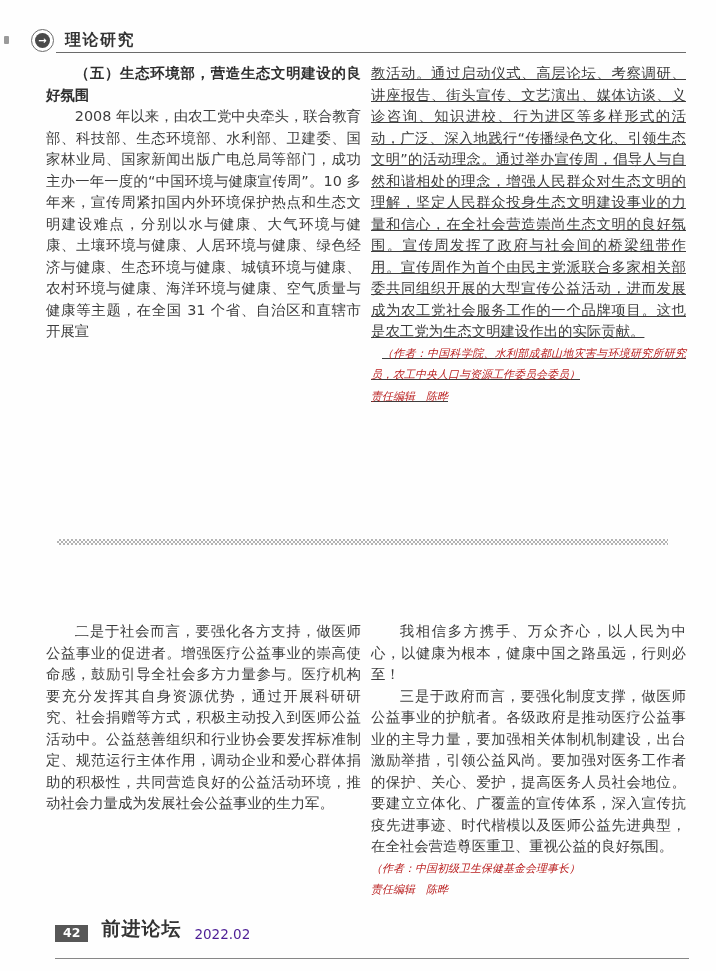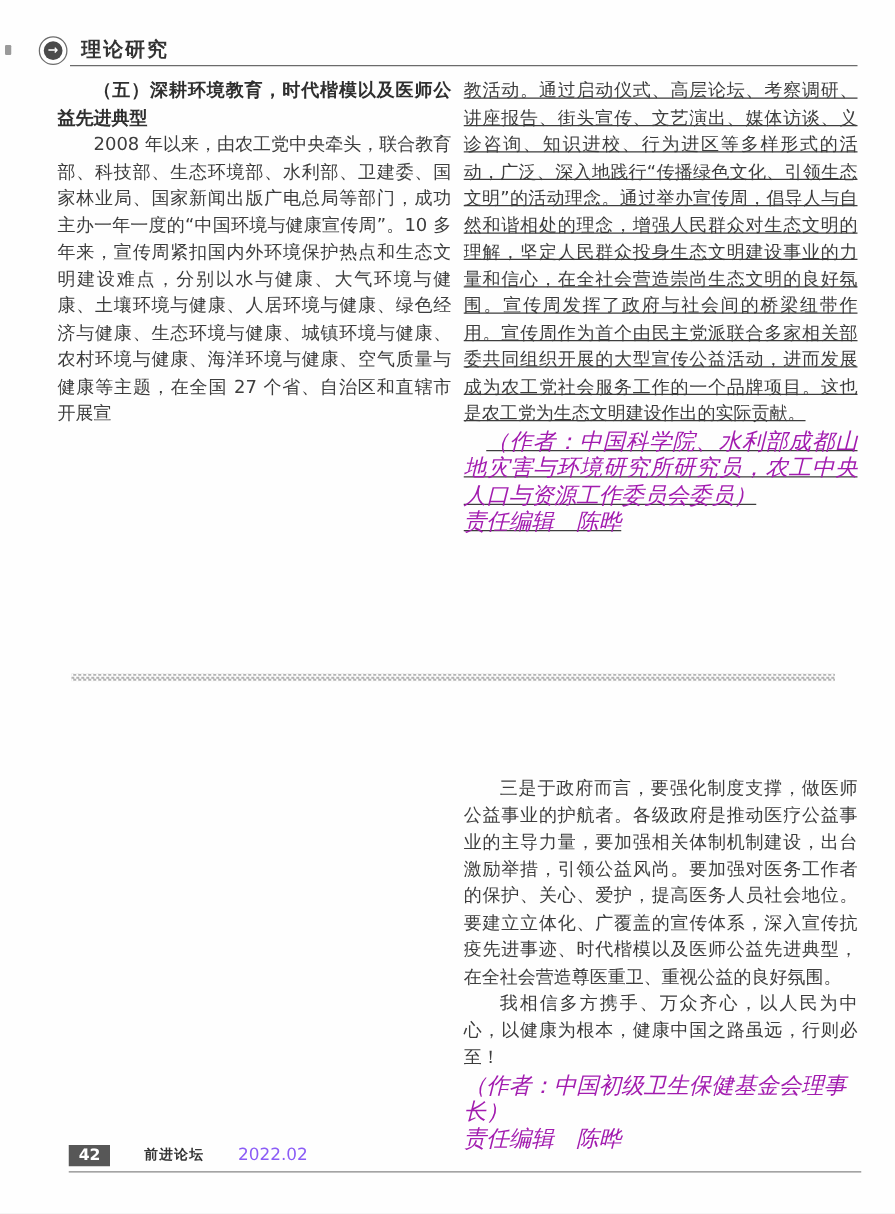--- a/index.html
+++ b/index.html
@@ -34,21 +34,21 @@
     text-align: justify; text-justify: inter-character;
     color: #3d3d3d;
   }
   .col p { margin: 0; }
   .indent { text-indent: 2em; }
   .indent1 { text-indent: 1em; }
   .hang { text-indent: -0.85em; margin-left: 0 !important; }
   .bold { font-weight: bold; color: #2f2f2f; }
   .kaiti {
     font-family: "DejaVu Serif", "Liberation Serif", serif;
-    font-style: italic; font-size: 18px; color: #a21caf;
+    font-style: italic; font-size: 11px; color: #b91c1c;
   }
   .editor-line { padding-right: 26px; }
   .center { text-align: left; text-indent: 0; }
 
   .col-tl { left: 46px; top: 63px; }
   .col-tr { left: 371px; top: 63px; text-decoration: underline; }
   .col-bl { left: 46px; top: 621px; }
   .col-br { left: 371px; top: 621px; }
   .mt-editor-top { margin-top: 28px; }
   .mt-editor-bottom { margin-top: 13px; }
@@ -56,64 +56,65 @@
   
   .divider {
     position: absolute; left: 57px; top: 539px; width: 611px; height: 6px;
     background: repeating-conic-gradient(#b3b3b3 0% 25%, rgba(255,255,255,0) 0% 50%);
     background-size: 4px 4px;
   }
 
   
   .footer {
     position: absolute; left: 55px; top: 916px; width: 634px;
-    display: flex; align-items: flex-start; gap: 27px;
-    border-bottom: 1.6px solid #878787; padding-bottom: 4px;
+    display: flex; align-items: flex-end; gap: 13px;
+    border-bottom: 1.6px solid #878787; padding-bottom: 16px;
   }
   .page-badge {
     background: #575757; color: #ffffff; font-weight: bold; font-size: 12.5px;
     padding: 1px 8px 2px 8px; line-height: 14px;
   }
-  .journal-name { font-weight: bold; font-size: 11px; color: #333; letter-spacing: 1px; }
-  .journal-issue { font-size: 13.5px; color: #8b5cf6; }
+  .journal-name { font-weight: bold; font-size: 19px; color: #333; letter-spacing: 1px; }
+  .journal-issue { font-size: 13.5px; color: #4c1d95; }
 </style>
 </head>
 <body>
 
 <div class="page">
 
   <div class="edge-artifact"></div>
 
   <div class="header">
     <span class="hicon">
       <span class="hicon-inner">→</span>
     </span>
     <span class="htitle">理论研究</span>
   </div>
   <div class="hrule"></div>
 
   <div class="col col-tl">
-    <p class="indent bold">（五）深耕环境教育，时代楷模以及医师公益先进典型</p>
-    <p class="indent">2008 年以来，由农工党中央牵头，联合教育部、科技部、生态环境部、水利部、卫建委、国家林业局、国家新闻出版广电总局等部门，成功主办一年一度的“中国环境与健康宣传周”。10 多年来，宣传周紧扣国内外环境保护热点和生态文明建设难点，分别以水与健康、大气环境与健康、土壤环境与健康、人居环境与健康、绿色经济与健康、生态环境与健康、城镇环境与健康、农村环境与健康、海洋环境与健康、空气质量与健康等主题，在全国 27 个省、自治区和直辖市开展宣</p>
+    <p class="indent bold">（五）生态环境部，营造生态文明建设的良好氛围</p>
+    <p class="indent">2008 年以来，由农工党中央牵头，联合教育部、科技部、生态环境部、水利部、卫建委、国家林业局、国家新闻出版广电总局等部门，成功主办一年一度的“中国环境与健康宣传周”。10 多年来，宣传周紧扣国内外环境保护热点和生态文明建设难点，分别以水与健康、大气环境与健康、土壤环境与健康、人居环境与健康、绿色经济与健康、生态环境与健康、城镇环境与健康、农村环境与健康、海洋环境与健康、空气质量与健康等主题，在全国 31 个省、自治区和直辖市开展宣</p>
   </div>
 
   <div class="col col-tr">
     <p>教活动。通过启动仪式、高层论坛、考察调研、讲座报告、街头宣传、文艺演出、媒体访谈、义诊咨询、知识进校、行为进区等多样形式的活动，广泛、深入地践行“传播绿色文化、引领生态文明”的活动理念。通过举办宣传周，倡导人与自然和谐相处的理念，增强人民群众对生态文明的理解，坚定人民群众投身生态文明建设事业的力量和信心，在全社会营造崇尚生态文明的良好氛围。宣传周发挥了政府与社会间的桥梁纽带作用。宣传周作为首个由民主党派联合多家相关部委共同组织开展的大型宣传公益活动，进而发展成为农工党社会服务工作的一个品牌项目。这也是农工党为生态文明建设作出的实际贡献。</p>
     <p class="indent1 kaiti">（作者：中国科学院、水利部成都山地灾害与环境研究所研究员，农工中央人口与资源工作委员会委员）</p>
     <p class="editor-line kaiti mt-editor-top">责任编辑　陈晔</p>
   </div>
 
   <div class="divider"></div>
 
   <div class="col col-bl">
+    <p class="indent">二是于社会而言，要强化各方支持，做医师公益事业的促进者。增强医疗公益事业的崇高使命感，鼓励引导全社会多方力量参与。医疗机构要充分发挥其自身资源优势，通过开展科研研究、社会捐赠等方式，积极主动投入到医师公益活动中。公益慈善组织和行业协会要发挥标准制定、规范运行主体作用，调动企业和爱心群体捐助的积极性，共同营造良好的公益活动环境，推动社会力量成为发展社会公益事业的生力军。</p>
   </div>
 
   <div class="col col-br">
+    <p class="indent">我相信多方携手、万众齐心，以人民为中心，以健康为根本，健康中国之路虽远，行则必至！</p>
     <p class="indent">三是于政府而言，要强化制度支撑，做医师公益事业的护航者。各级政府是推动医疗公益事业的主导力量，要加强相关体制机制建设，出台激励举措，引领公益风尚。要加强对医务工作者的保护、关心、爱护，提高医务人员社会地位。要建立立体化、广覆盖的宣传体系，深入宣传抗疫先进事迹、时代楷模以及医师公益先进典型，在全社会营造尊医重卫、重视公益的良好氛围。</p>
-    <p class="indent">我相信多方携手、万众齐心，以人民为中心，以健康为根本，健康中国之路虽远，行则必至！</p>
     <p class="center kaiti">（作者：中国初级卫生保健基金会理事长）</p>
     <p class="editor-line kaiti mt-editor-bottom">责任编辑　陈晔</p>
   </div>
 
   <div class="footer">
     <span class="page-badge">42</span>
     <span class="journal-name">前进论坛</span>
     <span class="journal-issue">2022.02</span>
   </div>
 

